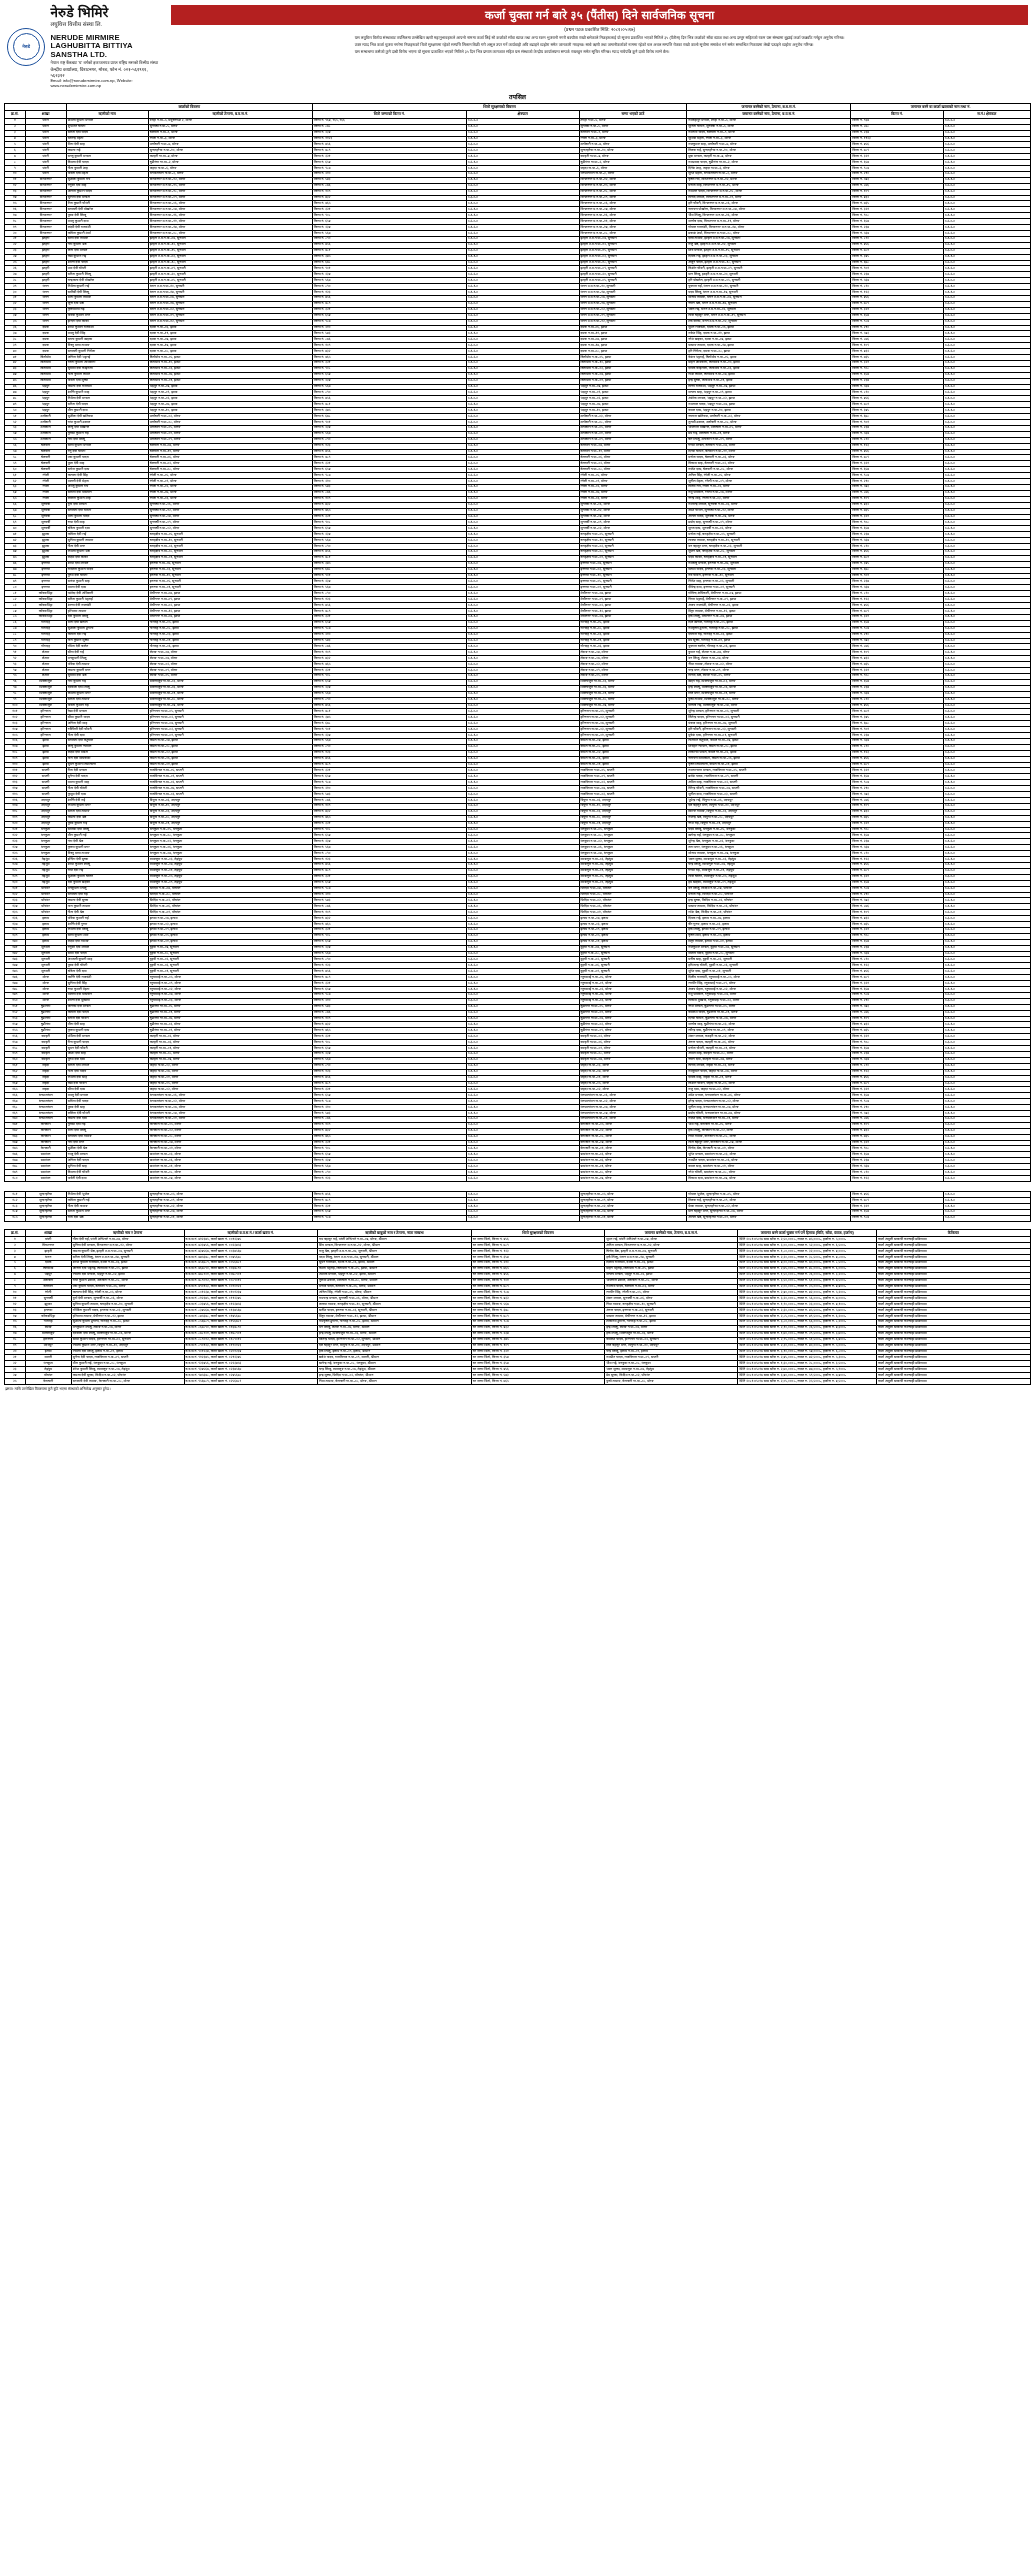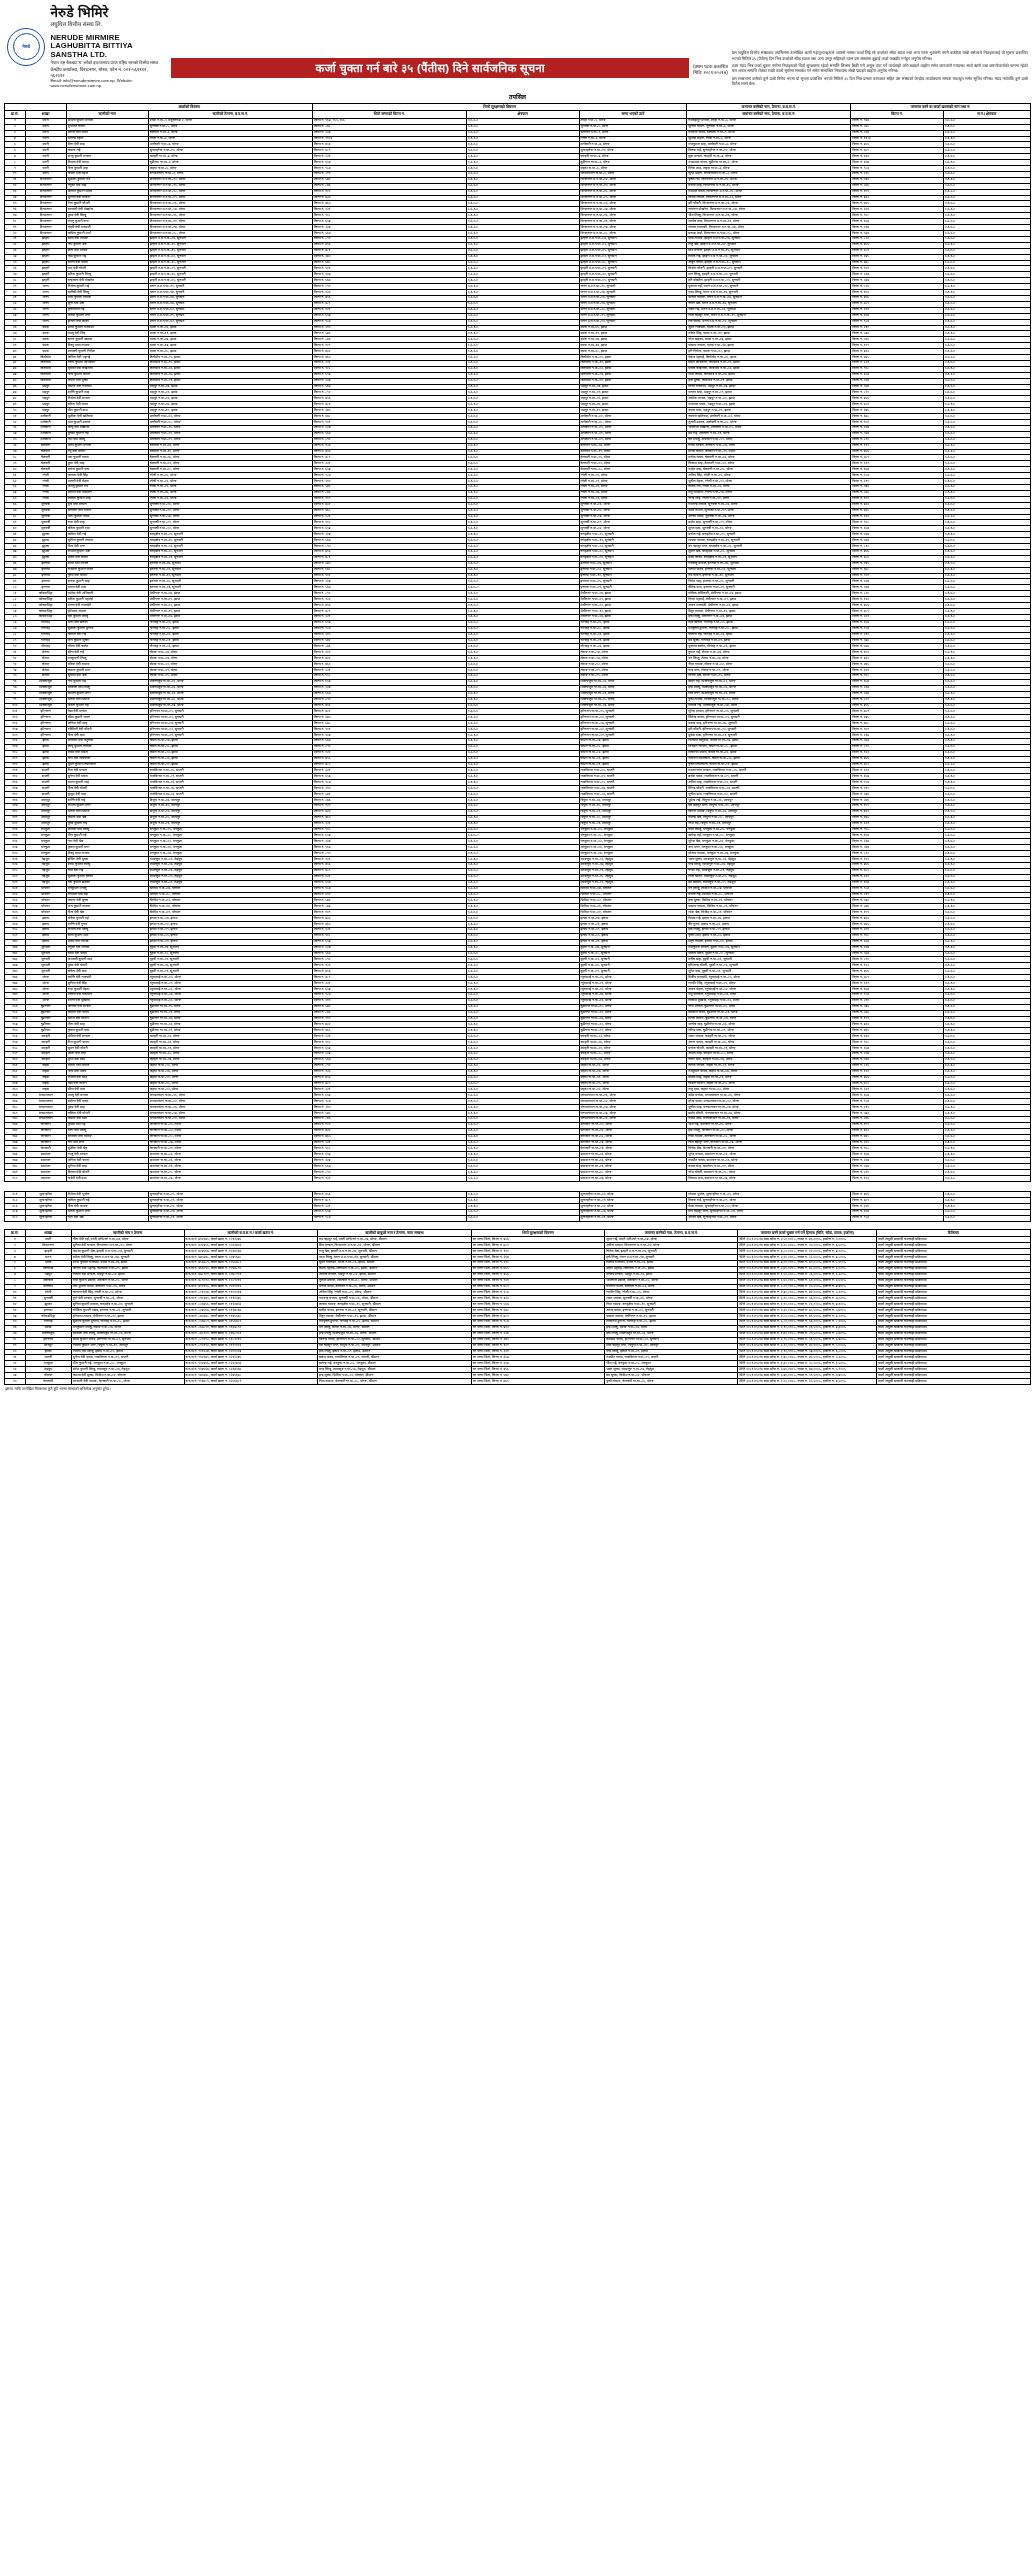--- a/index.html
+++ b/index.html
@@ -11,21 +11,21 @@
   .page {
     width: 1035px;
     min-height: 3104px;
     background: #fff;
     position: relative;
     padding: 0;
   }
   
   .header {
     display: flex;
-    align-items: flex-end;
+    align-items: flex-start;
     padding: 5.2px 7.2px 3.1px 7.2px;
     gap: 5.2px;
   }
   .logo-block {
     display: flex;
     align-items: center;
     gap: 5.2px;
     width: 155px;
     flex: 0 0 155px;
   }
@@ -57,24 +57,23 @@
     font-size: 7.7px; font-weight: bold; color: #111; margin-top: 6px;
     letter-spacing: 0.1px;
   }
   .org-en-sub { font-size: 4.1px; color: #111; margin-top: 1px; }
   .org-addr { font-size: 4.6px; color: #111; margin-top: 1.5px; }
   .org-contact { font-size: 4.1px; color: #111; margin-top: 1px; }
 
   .title-block {
     flex: 1 1 auto;
     display: flex;
-    flex-direction: row;
+    flex-direction: column;
     align-items: center;
     padding-left: 4.1px;
-    margin-top: 7px;
   }
   .notice-title {
     background: #b42020;
     color: #fff;
     font-size: 11.3px;
     font-weight: bold;
     width: 100%;
     text-align: center;
     padding: 2.1px 0 2.6px 0;
     letter-spacing: 0.3px;

